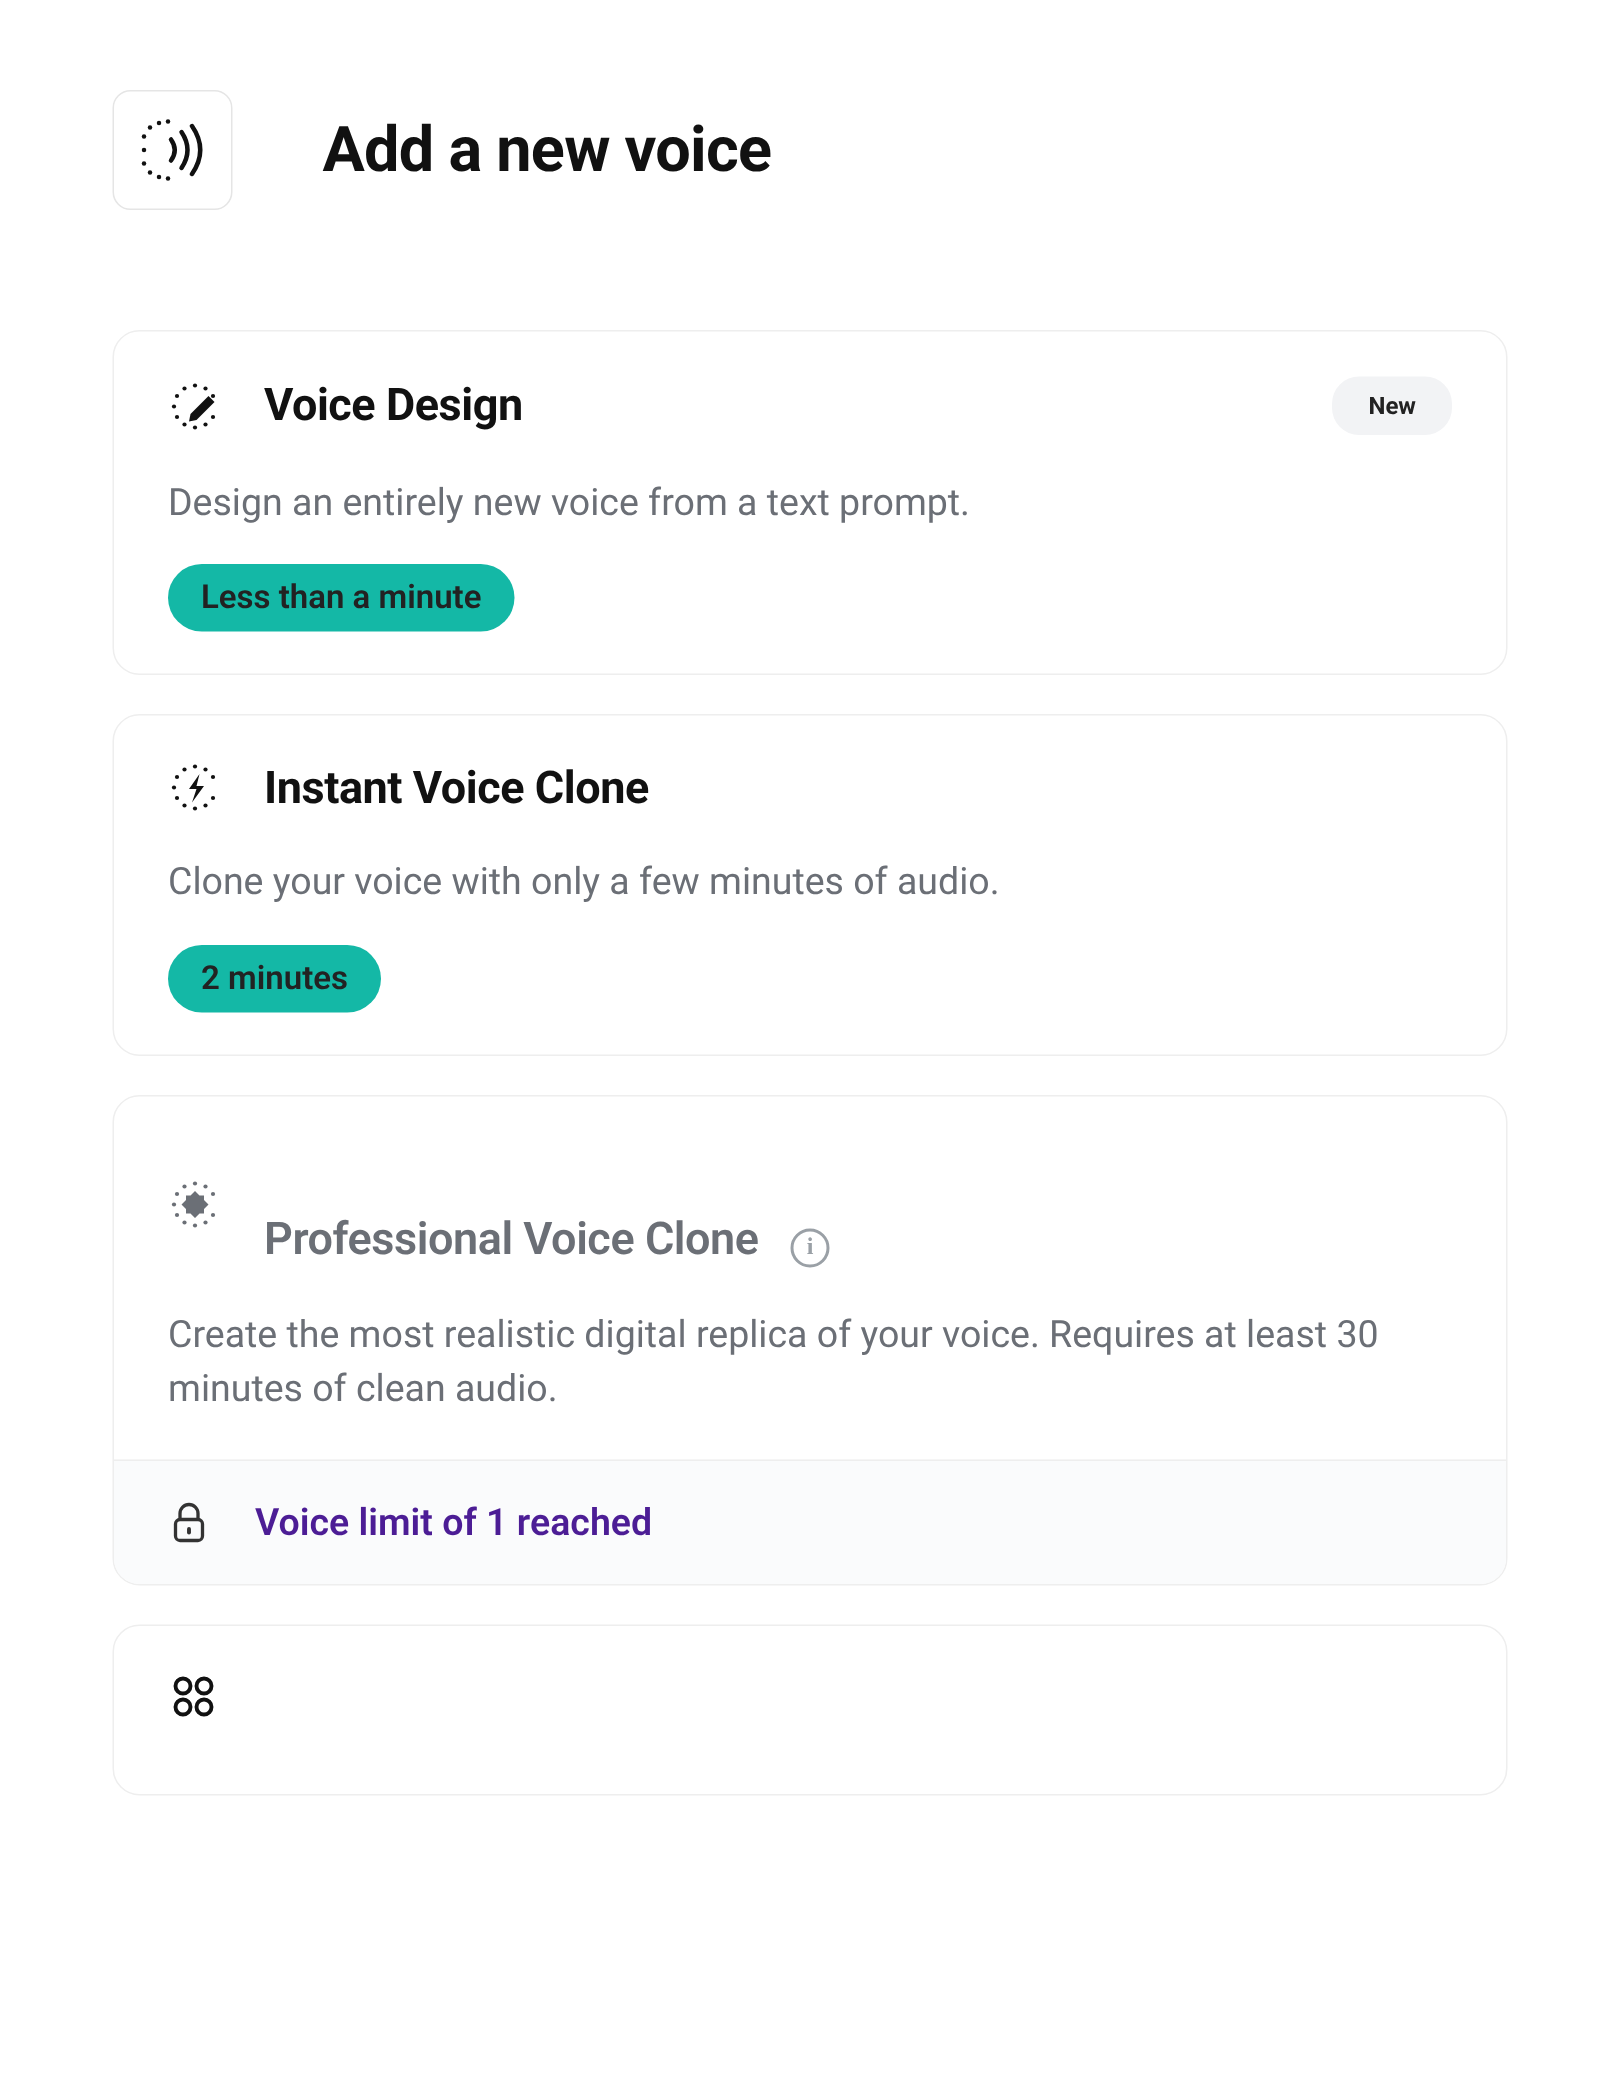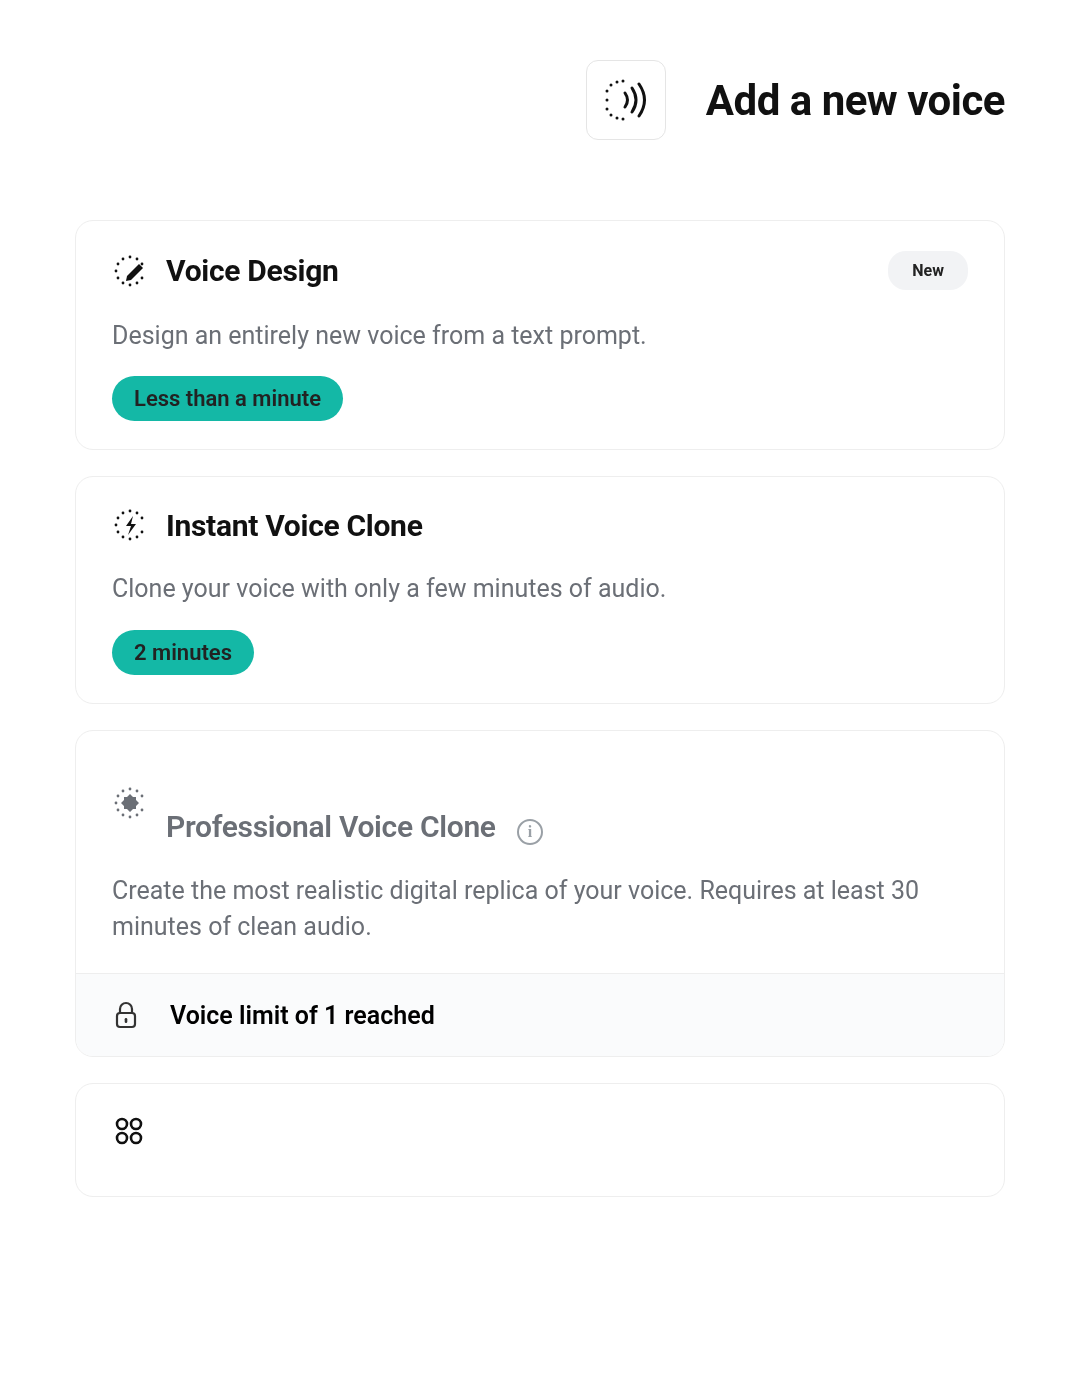--- a/index.html
+++ b/index.html
@@ -11,23 +11,22 @@
       font-family: -apple-system, BlinkMacSystemFont, "Segoe UI", Roboto, Helvetica, Arial, sans-serif;
       background: #ffffff;
       color: #1a1a1a;
       width: 1080px;
       min-height: 1395px;
       padding: 60px 75px 40px 75px;
     }
     .page-header {
       display: flex;
       align-items: center;
-      gap: 40px;
+      gap: 60px;
       margin-bottom: 80px;
-      justify-content: flex-end;
     }
     .logo-box {
       width: 80px;
       height: 80px;
       border: 1px solid #e5e5e5;
       border-radius: 12px;
       display: flex;
       align-items: center;
       justify-content: center;
       background: #fff;
@@ -54,21 +53,21 @@
     }
     .card-head {
       display: flex;
       align-items: center;
       justify-content: space-between;
       margin-bottom: 20px;
     }
     .card-head-left {
       display: flex;
       align-items: center;
-      gap: 18px;
+      gap: 28px;
     }
     .card-title {
       font-size: 30px;
       font-weight: 700;
       color: #111;
       letter-spacing: -0.3px;
     }
     .card-title.muted {
       color: #6b6f76;
       font-weight: 600;
@@ -106,21 +105,21 @@
       background: #fafbfc;
       border-top: 1px solid #eeeeee;
       padding: 26px 36px;
       display: flex;
       align-items: center;
       gap: 30px;
     }
     .footer-text {
       font-size: 25px;
       font-weight: 600;
-      color: #000000;
+      color: #4c1d95;
     }
     .icon-wrap {
       flex-shrink: 0;
       display: inline-flex;
       align-items: center;
       justify-content: center;
     }
     .info-circle {
       width: 26px;
       height: 26px;

